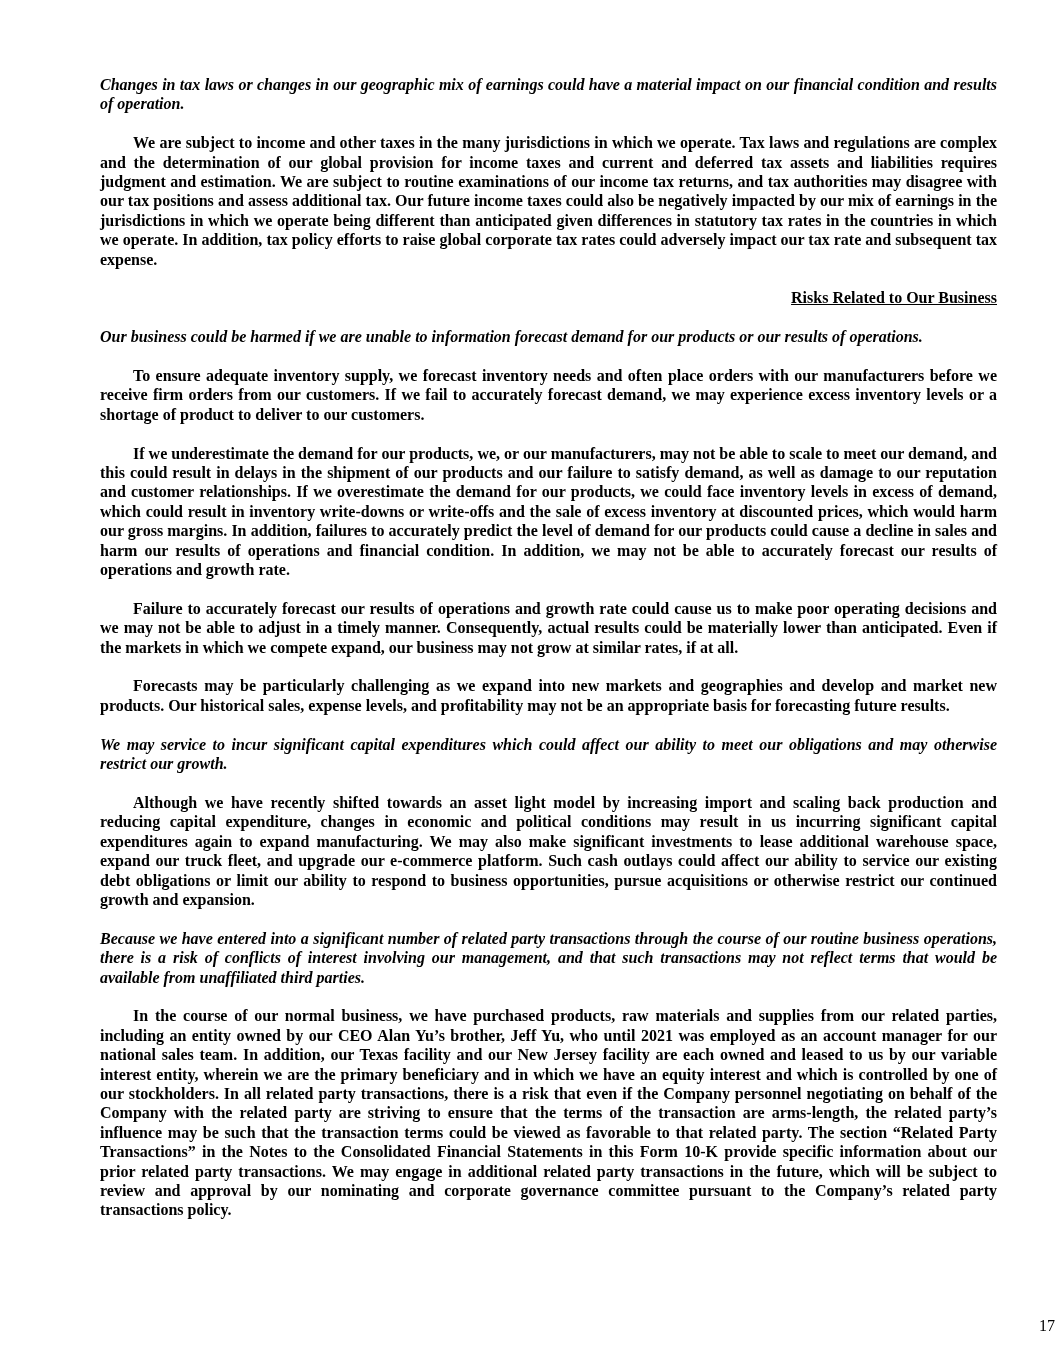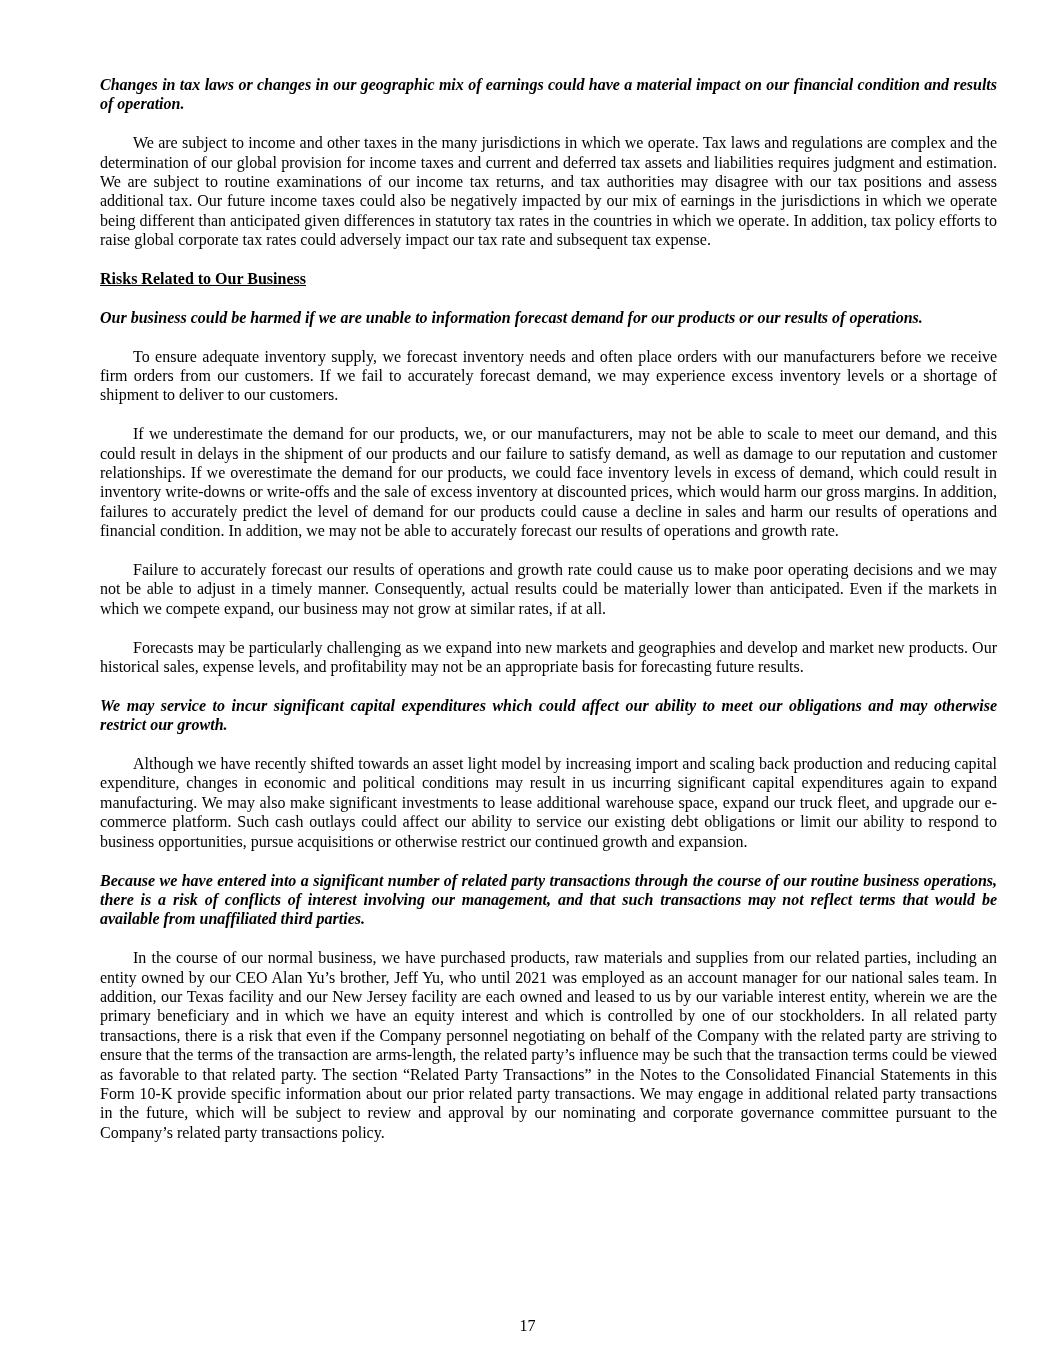--- a/index.html
+++ b/index.html
@@ -22,51 +22,52 @@
   }
   .heading-bi {
     font-weight: bold;
     font-style: italic;
     text-align: justify;
     margin: 0 0 19.4px 0;
   }
   .heading-section {
     font-weight: bold;
     text-decoration: underline;
-    text-align: left;
+    text-align: right;
     margin: 0 0 19.4px 0;
   }
   .para {
     text-align: justify;
     text-indent: 33px;
     margin: 0 0 19.4px 0;
+    font-weight: bold;
   }
   .page-number {
     position: absolute;
     top: 1316px;
     left: 0;
     right: 0;
-    text-align: center;
+    text-align: right;
     font-size: 16px;
   }
 </style>
 </head>
 <body>
 
 <div class="page">
 
   <p class="heading-bi">Changes in tax laws or changes in our geographic mix of earnings could have a material impact on our financial condition and results of operation.</p>
 
   <p class="para">We are subject to income and other taxes in the many jurisdictions in which we operate. Tax laws and regulations are complex and the determination of our global provision for income taxes and current and deferred tax assets and liabilities requires judgment and estimation. We are subject to routine examinations of our income tax returns, and tax authorities may disagree with our tax positions and assess additional tax. Our future income taxes could also be negatively impacted by our mix of earnings in the jurisdictions in which we operate being different than anticipated given differences in statutory tax rates in the countries in which we operate. In addition, tax policy efforts to raise global corporate tax rates could adversely impact our tax rate and subsequent tax expense.</p>
 
   <p class="heading-section">Risks Related to Our Business</p>
 
   <p class="heading-bi">Our business could be harmed if we are unable to information forecast demand for our products or our results of operations.</p>
 
-  <p class="para">To ensure adequate inventory supply, we forecast inventory needs and often place orders with our manufacturers before we receive firm orders from our customers. If we fail to accurately forecast demand, we may experience excess inventory levels or a shortage of shipment to deliver to our customers.</p>
+  <p class="para">To ensure adequate inventory supply, we forecast inventory needs and often place orders with our manufacturers before we receive firm orders from our customers. If we fail to accurately forecast demand, we may experience excess inventory levels or a shortage of product to deliver to our customers.</p>
 
   <p class="para">If we underestimate the demand for our products, we, or our manufacturers, may not be able to scale to meet our demand, and this could result in delays in the shipment of our products and our failure to satisfy demand, as well as damage to our reputation and customer relationships. If we overestimate the demand for our products, we could face inventory levels in excess of demand, which could result in inventory write-downs or write-offs and the sale of excess inventory at discounted prices, which would harm our gross margins. In addition, failures to accurately predict the level of demand for our products could cause a decline in sales and harm our results of operations and financial condition. In addition, we may not be able to accurately forecast our results of operations and growth rate.</p>
 
   <p class="para">Failure to accurately forecast our results of operations and growth rate could cause us to make poor operating decisions and we may not be able to adjust in a timely manner. Consequently, actual results could be materially lower than anticipated. Even if the markets in which we compete expand, our business may not grow at similar rates, if at all.</p>
 
   <p class="para">Forecasts may be particularly challenging as we expand into new markets and geographies and develop and market new products. Our historical sales, expense levels, and profitability may not be an appropriate basis for forecasting future results.</p>
 
   <p class="heading-bi">We may service to incur significant capital expenditures which could affect our ability to meet our obligations and may otherwise restrict our growth.</p>
 
   <p class="para">Although we have recently shifted towards an asset light model by increasing import and scaling back production and reducing capital expenditure, changes in economic and political conditions may result in us incurring significant capital expenditures again to expand manufacturing. We may also make significant investments to lease additional warehouse space, expand our truck fleet, and upgrade our e-commerce platform. Such cash outlays could affect our ability to service our existing debt obligations or limit our ability to respond to business opportunities, pursue acquisitions or otherwise restrict our continued growth and expansion.</p>

